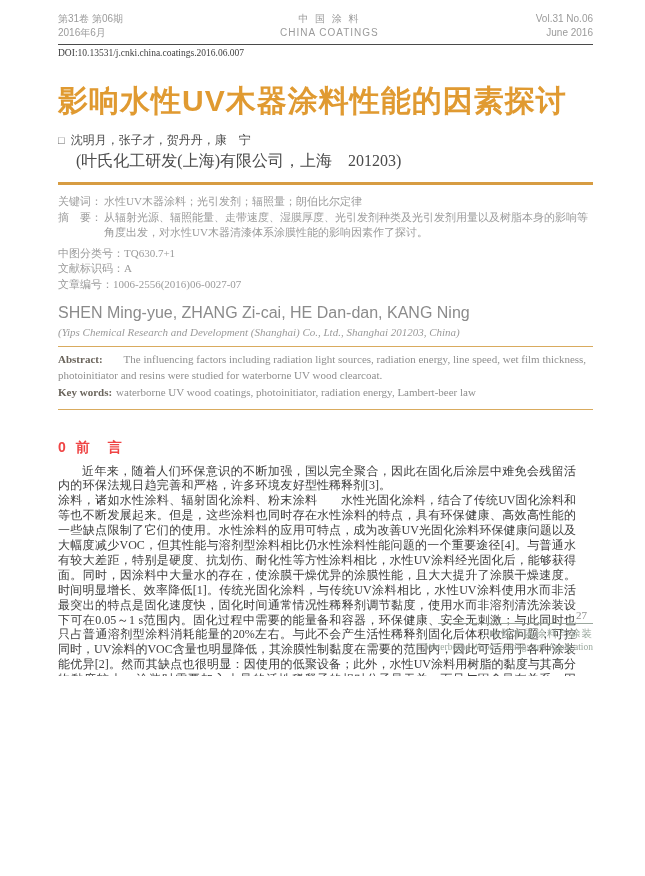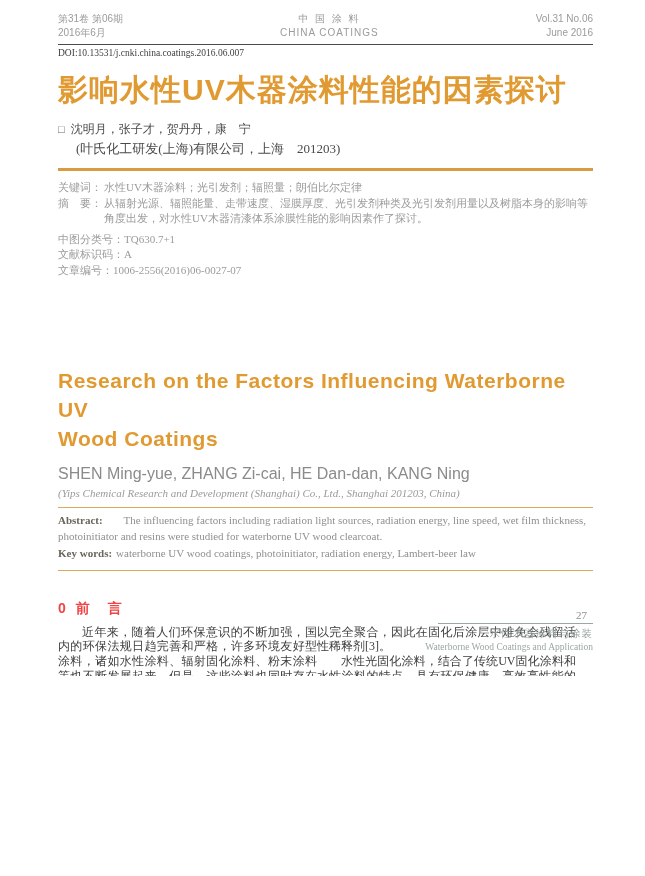--- a/index.html
+++ b/index.html
@@ -19,28 +19,28 @@
     font-size: 10px; line-height: 14px; color: #9b9b9b;
     border-bottom: 1px solid #4a4a4a; padding-bottom: 4px;
   }
   .jheader .cell { white-space: nowrap; }
   .jheader .center { text-align: center; letter-spacing: 2px; }
   .jheader .center .en { letter-spacing: 1px; }
   .jheader .right { text-align: right; }
   .doi-line { font-size: 9.5px; color: #3d3d3d; margin-top: 3px; font-family: "Liberation Serif", serif; }
   
   .cn-title {
-    margin-top: 14px;
+    margin-top: 25px;
     font-family: "Liberation Sans", sans-serif;
     font-weight: bold; font-size: 30px; line-height: 36px;
     color: #e09a31; letter-spacing: 1px;
   }
   .cn-authors { margin-top: 13px; font-size: 12px; color: #4a4a4a; }
   .cn-authors .marker { color: #6a6a6a; margin-right: 6px; font-size: 11px; }
-  .cn-affil { margin-top: 2px; margin-left: 18px; font-size: 13px; color: #4a4a4a; }
+  .cn-affil { margin-top: 2px; margin-left: 18px; font-size: 16px; color: #4a4a4a; }
   .rule-orange-thick { margin-top: 10px; height: 3px; background: #d79c42; }
   .cn-abs-block { margin-top: 9px; color: #9b9b9b; font-size: 11px; line-height: 15.5px; }
   .hang { padding-left: 46px; }
   .hang .hang-label { display: inline-block; width: 46px; margin-left: -46px; }
   .cls-row { display: flex; justify-content: space-between; margin-top: 5px; flex-direction: column; }
   .cls-row .seg { white-space: nowrap; }
   
   .en-title {
     margin-top: 88px;
     font-family: "Liberation Sans", sans-serif;
@@ -107,24 +107,20 @@
   <div class="cn-abs-block">
     <p class="hang"><span class="hang-label">关键词：</span><span>水性UV木器涂料；光引发剂；辐照量；朗伯比尔定律</span></p>
     <p class="hang"><span class="hang-label">摘　要：</span><span>从辐射光源、辐照能量、走带速度、湿膜厚度、光引发剂种类及光引发剂用量以及树脂本身的影响等角度出发，对水性UV木器清漆体系涂膜性能的影响因素作了探讨。</span></p>
     <div class="cls-row">
       <span class="seg"><span>中图分类号：</span><span>TQ630.7+1</span></span>
       <span class="seg"><span>文献标识码：</span><span>A</span></span>
       <span class="seg"><span>文章编号：</span><span>1006-2556(2016)06-0027-07</span></span>
     </div>
   </div>
 
-  <h2 class="en-title">
-    <div>Research on the Factors Influencing Waterborne UV</div>
-    <div>Wood Coatings</div>
-  </h2>
   <div class="en-authors">SHEN Ming-yue, ZHANG Zi-cai, HE Dan-dan, KANG Ning</div>
   <div class="en-affil">(Yips Chemical Research and Development (Shanghai) Co., Ltd., Shanghai 201203, China)</div>
 
   <div class="rule-orange-thin"></div>
 
   <div class="en-abs">
     <span class="lbl">Abstract:</span><span>The influencing factors including radiation light sources, radiation energy, line speed, wet film thickness, photoinitiator and resins were studied for waterborne UV wood clearcoat.</span>
   </div>
   <div class="en-kw">
     <span class="lbl">Key words:</span><span>waterborne UV wood coatings, photoinitiator, radiation energy, Lambert-beer law</span>

